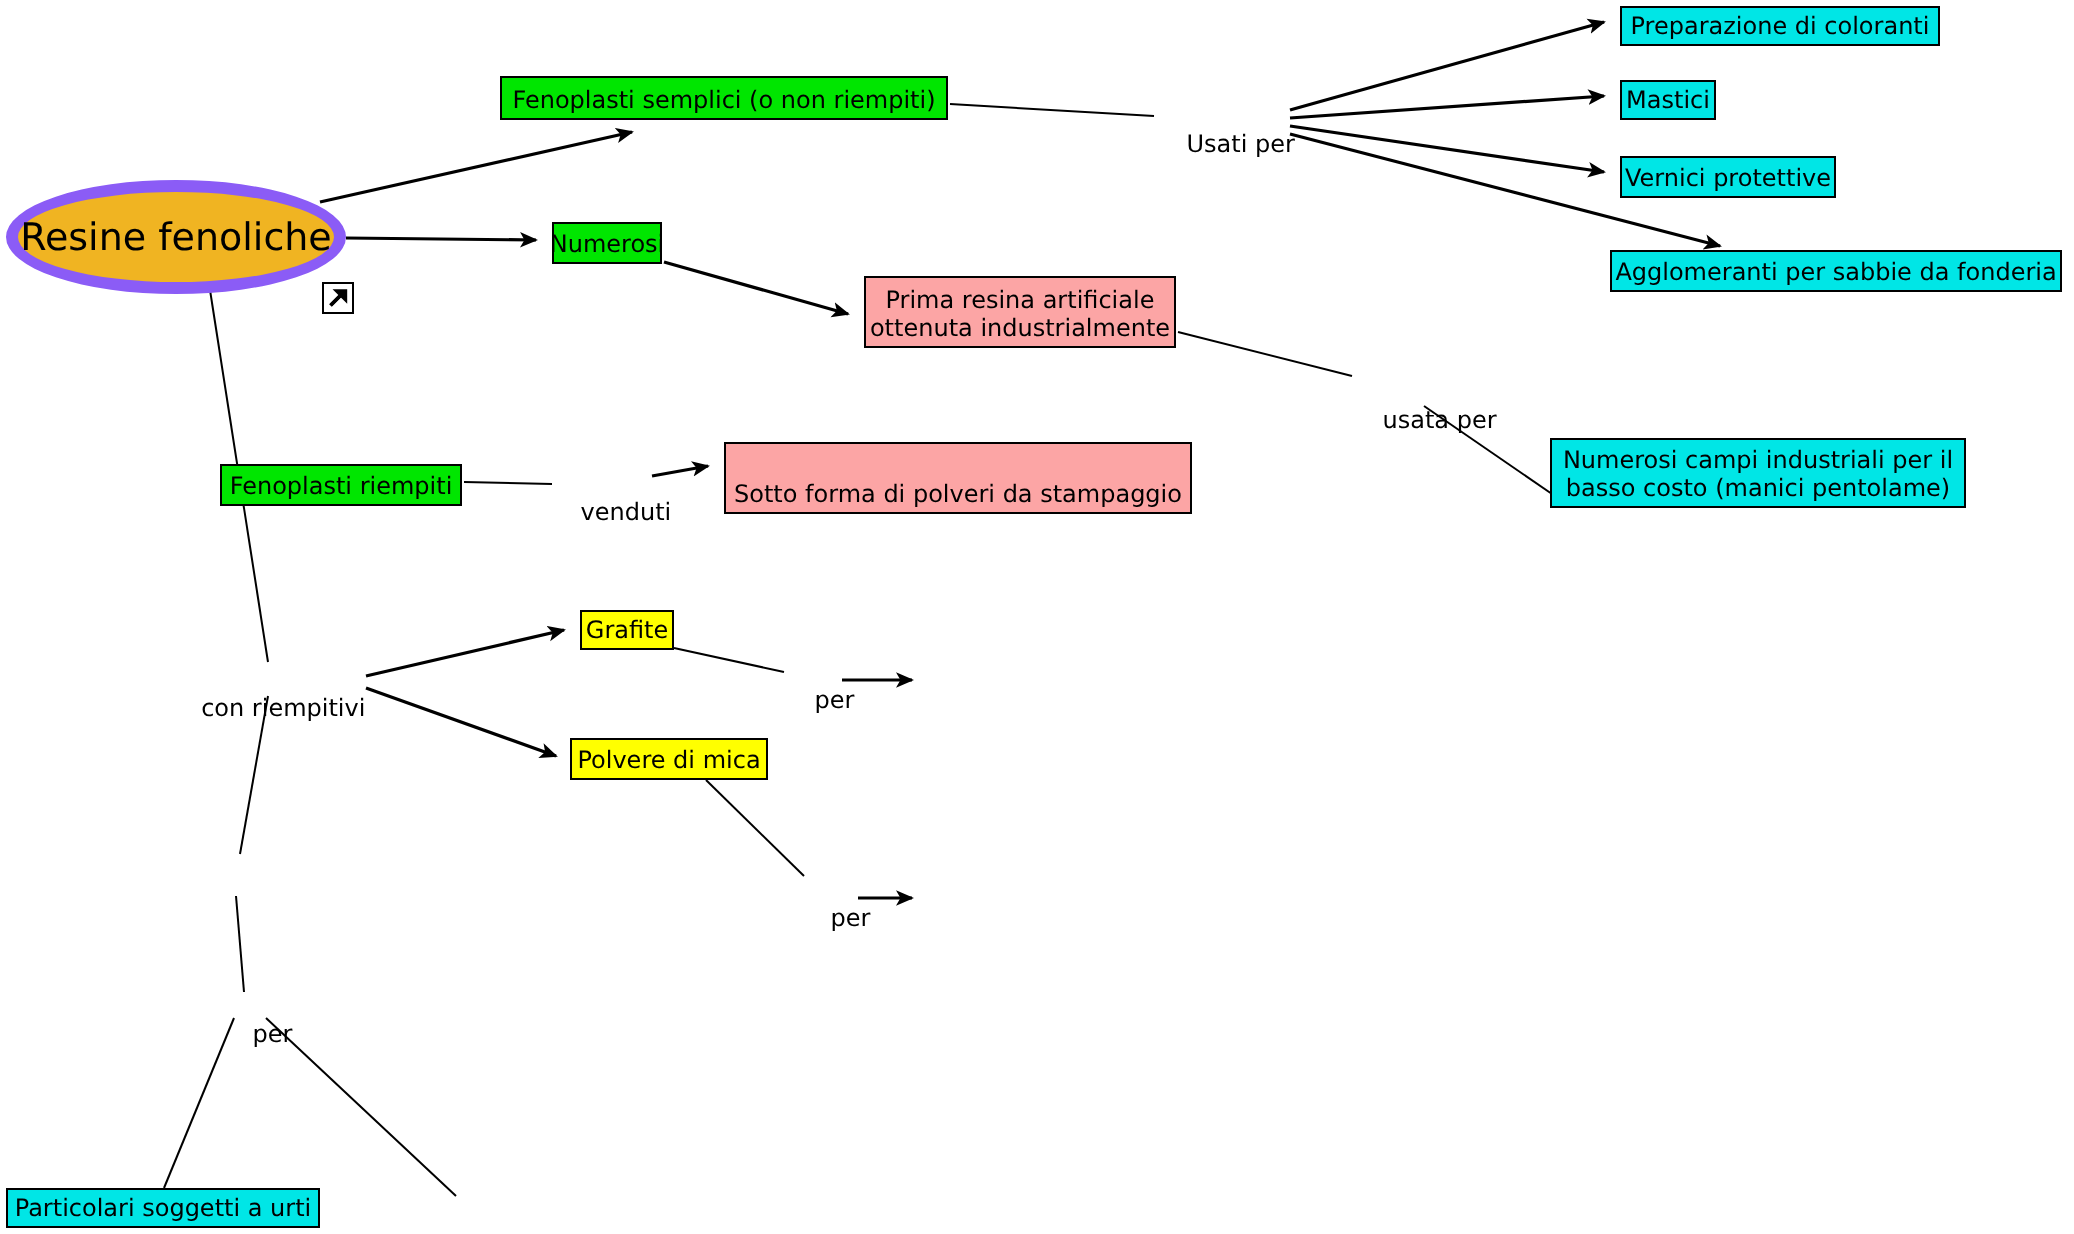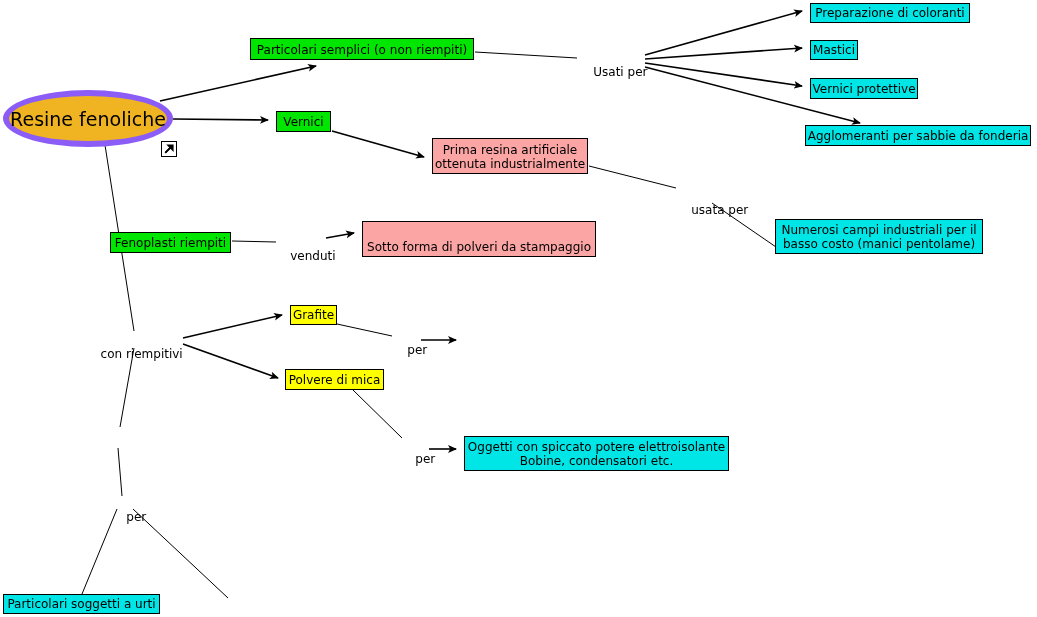--- a/index.html
+++ b/index.html
@@ -147,25 +147,25 @@
   </div>
 
   <span class="expand-icon" style="left:161px; top:141px;">
     <svg width="14" height="14" viewBox="0 0 14 14" xmlns="http://www.w3.org/2000/svg">
       <path d="M3.5,10.5 L10,4 M6.2,3.4 L10.8,3.4 L10.8,8 Z" stroke="#000000" stroke-width="1.6" fill="#000000"></path>
       <path d="M3.2,10.8 L9.6,4.4" stroke="#000000" stroke-width="1.8" fill="none"></path>
     </svg>
   </span>
 
   <div class="node green" style="left:250px; top:38px; width:224px; height:22px;">
-    <span>Particolari semplici (o non riempiti)</span>
+    <span>Fenoplasti semplici (o non riempiti)</span>
   </div>
 
   <div class="node green" style="left:276px; top:111px; width:55px; height:21px;">
-    <span>Vernici</span>
+    <span>Numerosi</span>
   </div>
 
   <div class="node green" style="left:110px; top:232px; width:121px; height:21px;">
     <span>Fenoplasti riempiti</span>
   </div>
 
   <div class="node peach" style="left:432px; top:138px; width:156px; height:36px;">
     <span>Prima resina artificiale
 ottenuta industrialmente</span>
   </div>
@@ -198,24 +198,20 @@
   <div class="node yellow" style="left:290px; top:305px; width:47px; height:20px;">
     <span>Grafite</span>
   </div>
 
   <div class="node yellow" style="left:285px; top:369px; width:99px; height:21px;">
     <span>Polvere di mica</span>
   </div>
 
 
 
-  <div class="node cyan" style="left:464px; top:436px; width:265px; height:35px;">
-    <span>Oggetti con spiccato potere elettroisolante
-Bobine, condensatori etc.</span>
-  </div>
 
   <div class="node cyan" style="left:3px; top:594px; width:157px; height:20px;">
     <span>Particolari soggetti a urti</span>
   </div>
 
 
   <div class="edge-label" style="left:578px; top:51px; width:65px;">
     <span>Usati per</span>
   </div>
 

